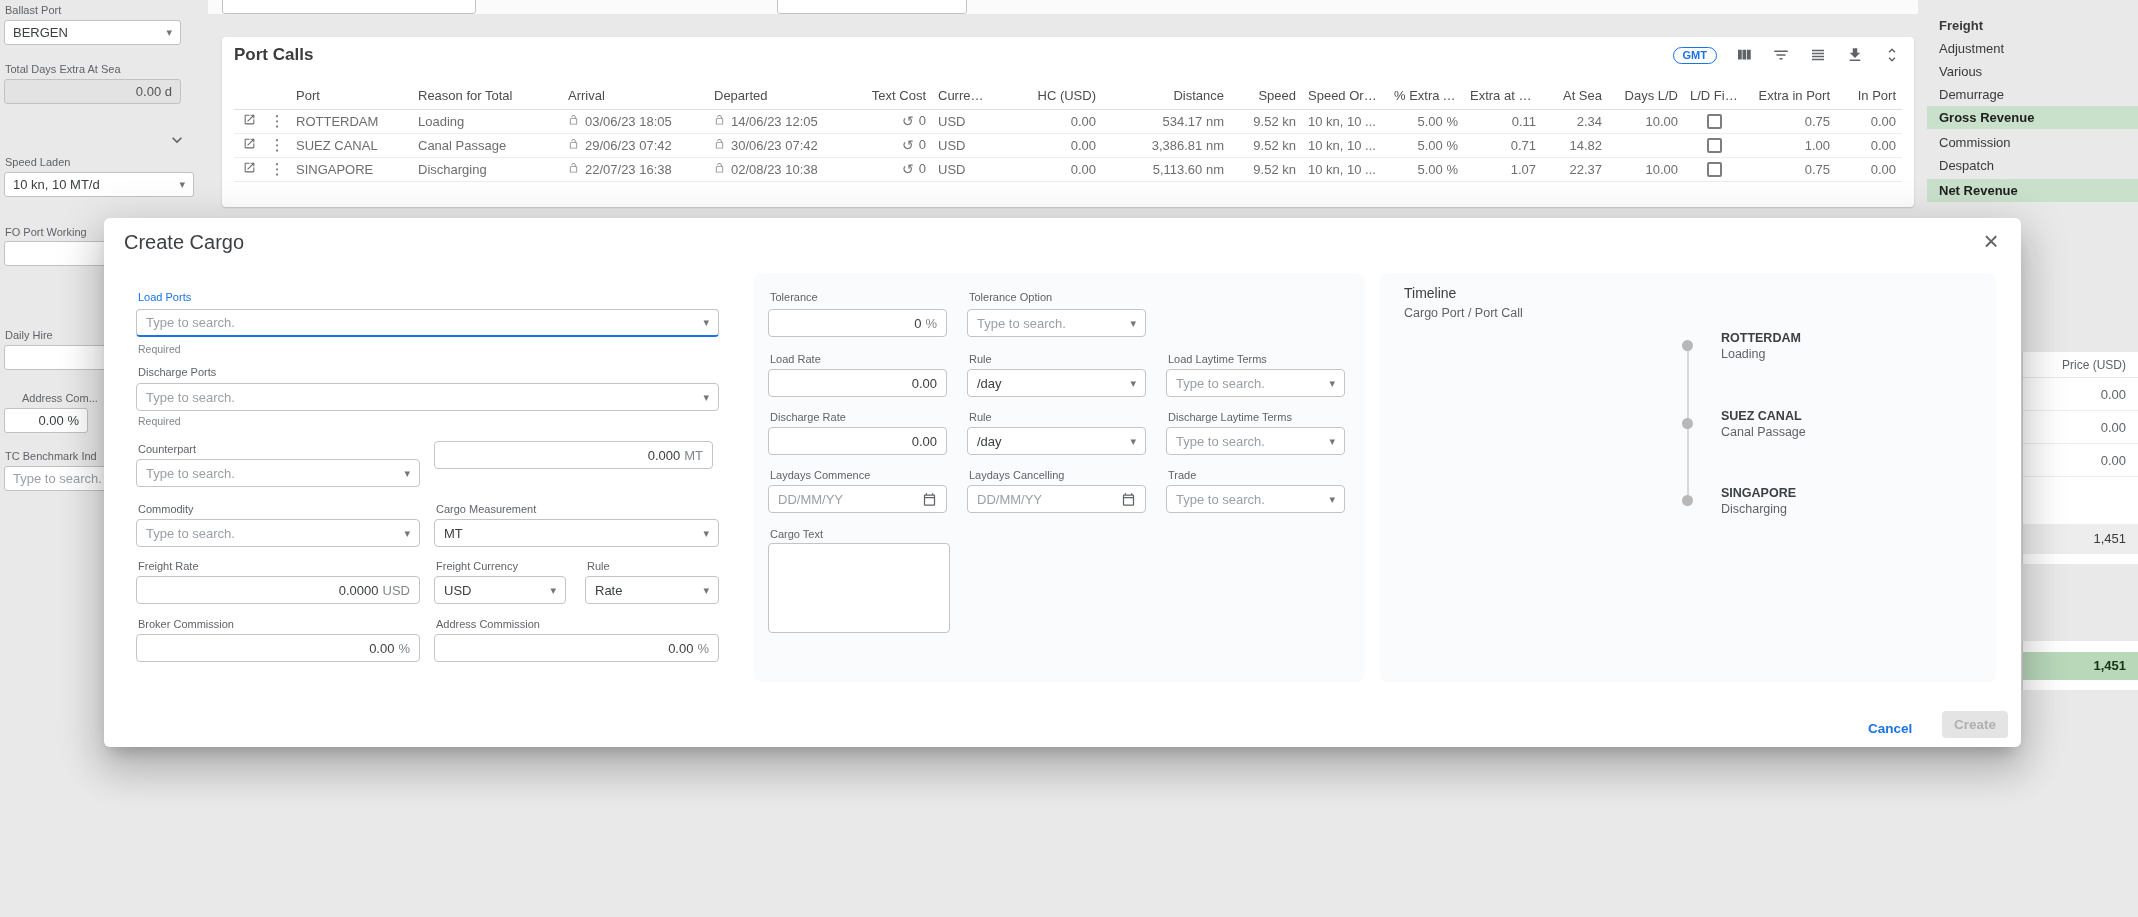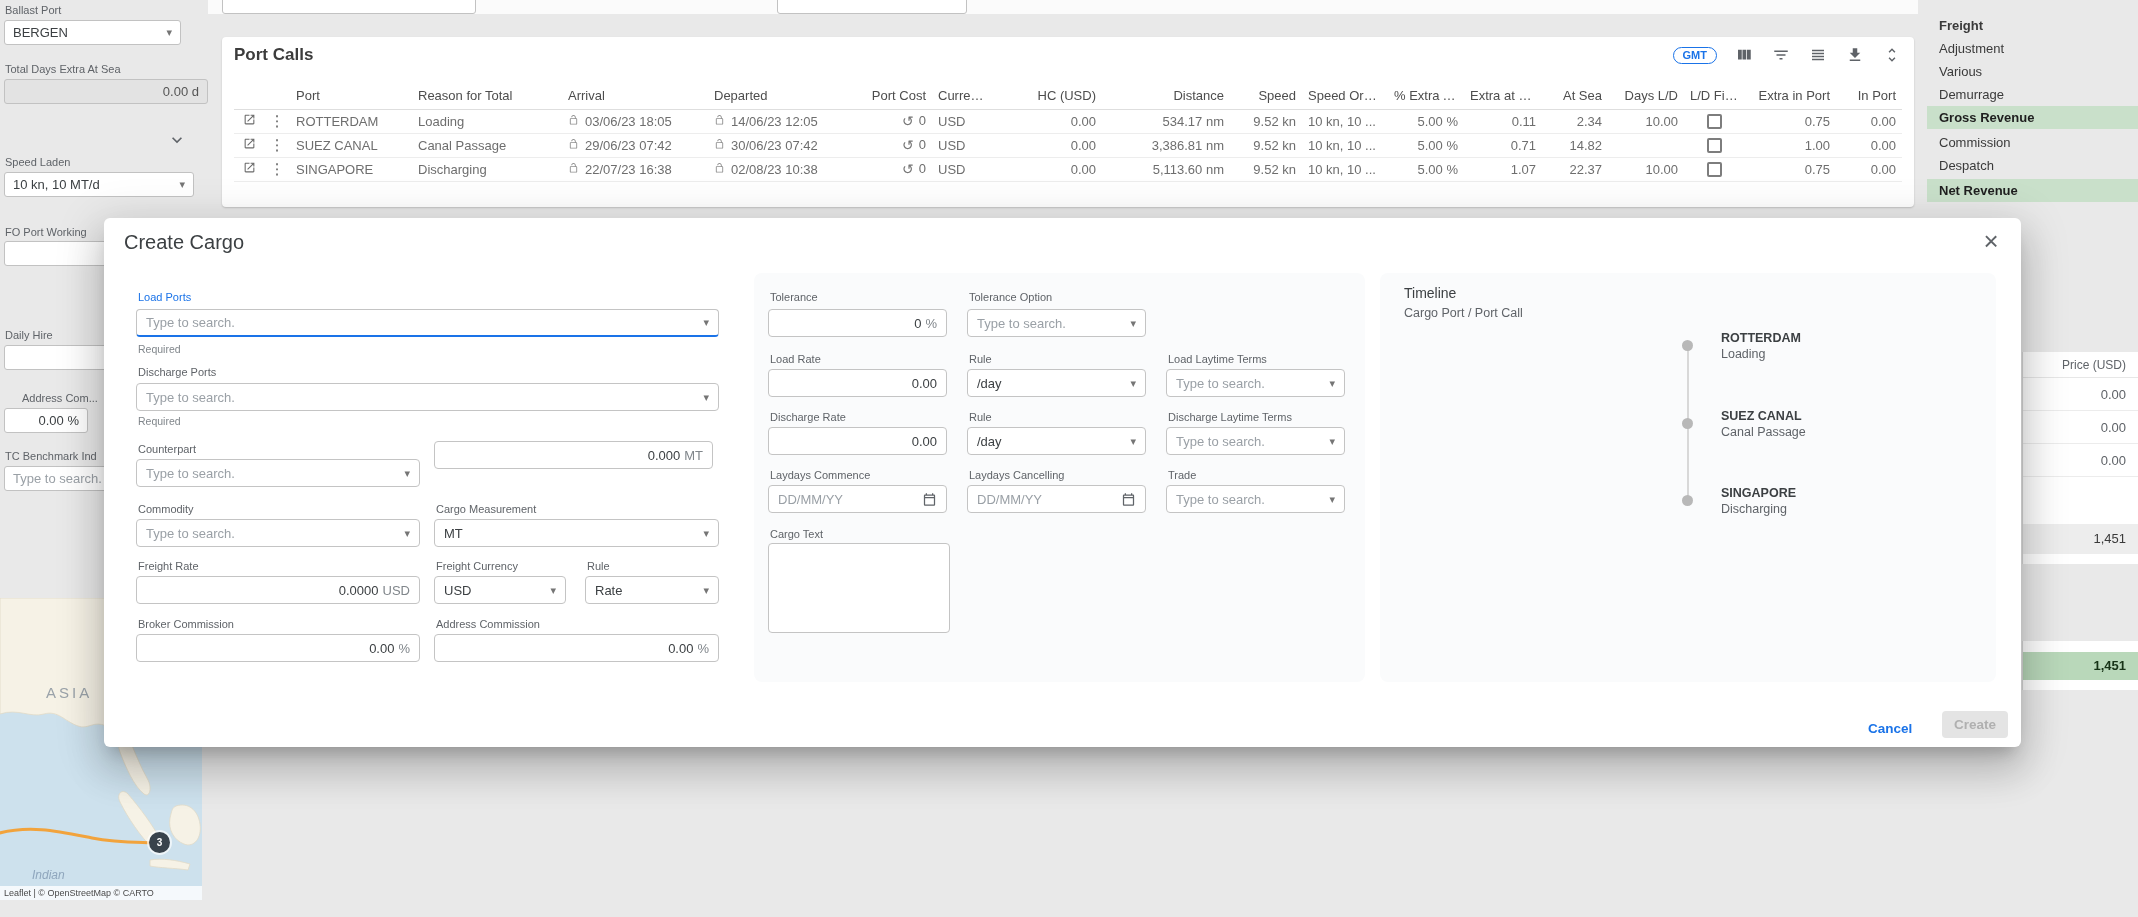--- a/index.html
+++ b/index.html
@@ -91,21 +91,21 @@
   <div class="cutbox" style="left:222px;width:254px"></div>
   <div class="cutbox" style="left:777px;width:190px"></div>
 
   <div class="slbl" style="left:5px;top:4px">Ballast Port</div>
   <div class="sfield" style="left:4px;top:20px;width:177px">
     <span>BERGEN</span>
     <span class="caret">▾</span>
   </div>
 
   <div class="slbl" style="left:5px;top:63px">Total Days Extra At Sea</div>
-  <div class="sfield dis" style="left:4px;top:79px;width:204px">
+  <div class="sfield dis" style="left:4px;top:79px;width:177px">
     <span>0.00 d</span>
   </div>
 
   <div class="collapse-chev">
     <svg width="20" height="20" viewBox="0 0 24 24">
         <path fill="#5f6368" d="M7.41 8.59 12 13.17l4.59-4.58L18 10l-6 6-6-6z"></path>
       </svg>
   </div>
 
   <div class="slbl" style="left:5px;top:156px">Speed Laden</div>
@@ -123,35 +123,20 @@
   <div class="slbl" style="left:22px;top:392px">Address Com...</div>
   <div class="sfield" style="left:4px;top:408px;width:84px;justify-content:flex-end">
     <span>0.00 %</span>
   </div>
 
   <div class="slbl" style="left:5px;top:450px">TC Benchmark Ind</div>
   <div class="sfield" style="left:4px;top:466px;width:177px">
     <span class="ph">Type to search.</span>
   </div>
 
-  <div class="map">
-    <svg width="202" height="302" viewBox="0 0 202 302">
-      <rect x="0" y="0" width="202" height="302" fill="#cde1ed"></rect>
-      <path fill="#f6f2e6" stroke="#e2dbc6" stroke-width="0.8" d="M0 0 H202 V88 C192 96 184 90 176 98 C168 106 174 118 164 122 C154 126 150 114 142 118 C132 123 138 136 130 140 C120 145 114 132 106 128 C94 122 88 132 78 128 C64 123 58 112 44 116 C30 120 18 110 0 116 Z"></path>
-      <path fill="#f6f2e6" stroke="#e2dbc6" stroke-width="0.8" d="M128 138 C134 152 140 168 148 182 C152 190 150 200 144 196 C134 188 126 170 120 154 C116 144 122 136 128 138 Z"></path>
-      <path fill="#f6f2e6" stroke="#e2dbc6" stroke-width="0.8" d="M128 196 C140 210 152 226 162 244 C166 252 160 258 154 252 C140 238 128 220 120 204 C116 196 122 190 128 196 Z"></path>
-      <path fill="#f6f2e6" stroke="#e2dbc6" stroke-width="0.8" d="M176 208 C188 204 198 212 200 226 C202 240 194 250 184 246 C174 242 168 232 170 220 C172 212 172 210 176 208 Z"></path>
-      <path fill="#f6f2e6" stroke="#e2dbc6" stroke-width="0.8" d="M150 262 C162 260 176 262 190 266 L188 272 C174 270 160 270 150 268 Z"></path>
-      <path fill="none" stroke="#f2a33c" stroke-width="3" stroke-linecap="round" d="M-4 236 C30 226 62 234 92 240 C118 245 140 244 158 245"></path>
-    </svg>
-    <div class="map-region">ASIA</div>
-    <div class="map-ocean">Indian</div>
-    <div class="map-marker">3</div>
-    <div class="map-attrib">Leaflet | © OpenStreetMap © CARTO</div>
-  </div>
 
   <div class="panel">
     <div class="panel-head">
       <div class="panel-title">Port Calls</div>
       <div class="toolbar">
         <span class="gmt">GMT</span>
         <span class="tbi">
             <svg width="18" height="18" viewBox="0 0 24 24">
               <path fill="#5f6368" d="M10 18h5V5h-5v13zm-6 0h5V5H4v13zM16 5v13h5V5h-5z"></path>
             </svg>
@@ -202,21 +187,21 @@
           <col style="width:66px">
       </colgroup>
       <thead>
         <tr>
           <th></th>
             <th></th>
           <th>Port</th>
           <th>Reason for Total</th>
           <th>Arrival</th>
           <th>Departed</th>
-          <th class="r">Port Cost</th>
+          <th class="r">Text Cost</th>
           <th>Currency</th>
           <th class="r">HC (USD)</th>
           <th class="r">Distance</th>
           <th class="r">Speed</th>
           <th>Speed Order</th>
           <th class="r">% Extra At ...</th>
           <th class="r">Extra at Sea</th>
           <th class="r">At Sea</th>
           <th class="r">Days L/D</th>
           <th>L/D Fixed</th>

